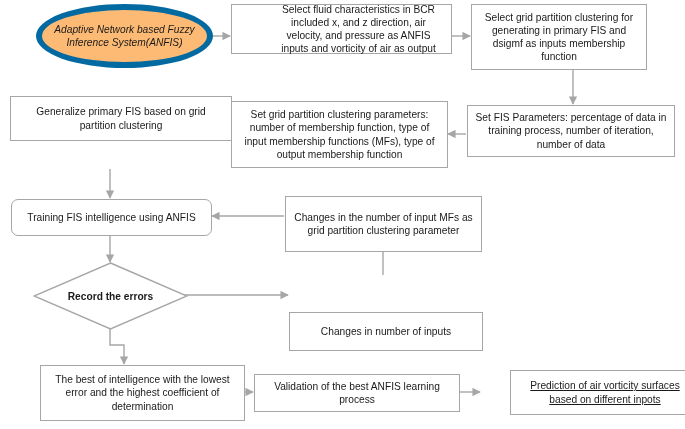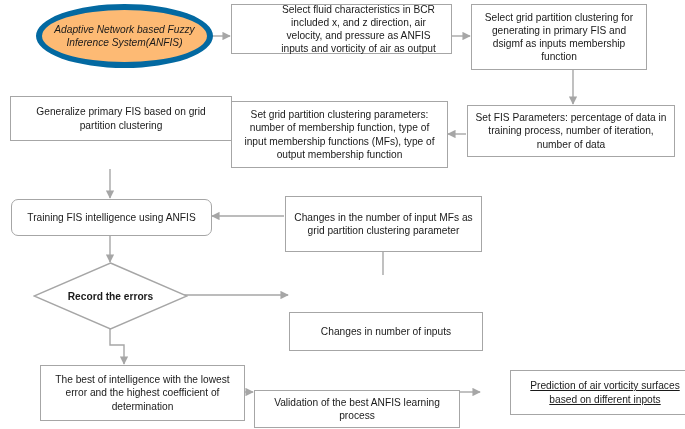--- a/index.html
+++ b/index.html
@@ -150,21 +150,21 @@
   </div>
 
   <div class="node box" style="left:289px; top:276px; width:194px; height:39px;margin-top:36px;">
     <span>Changes in number of inputs</span>
   </div>
 
   <div class="node box" style="left:40px; top:365px; width:205px; height:56px;">
     <span>The best of intelligence with the lowest error and the highest coefficient of determination</span>
   </div>
 
-  <div class="node box" style="left:254px; top:374px; width:206px; height:38px;margin-top:16px;">
+  <div class="node box" style="left:254px; top:374px; width:206px; height:38px;">
     <span>Validation of the best ANFIS learning process</span>
   </div>
 
   <div class="node box" style="left:510px; top:370px; width:190px; height:45px;text-decoration:underline;">
     <span>Prediction of air vorticity surfaces based on different inpots</span>
   </div>
 
 </div>
 
 </body></html>

